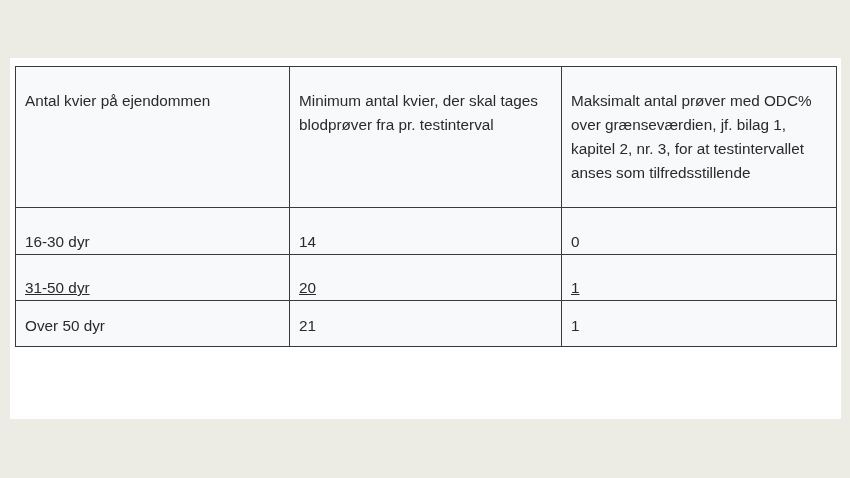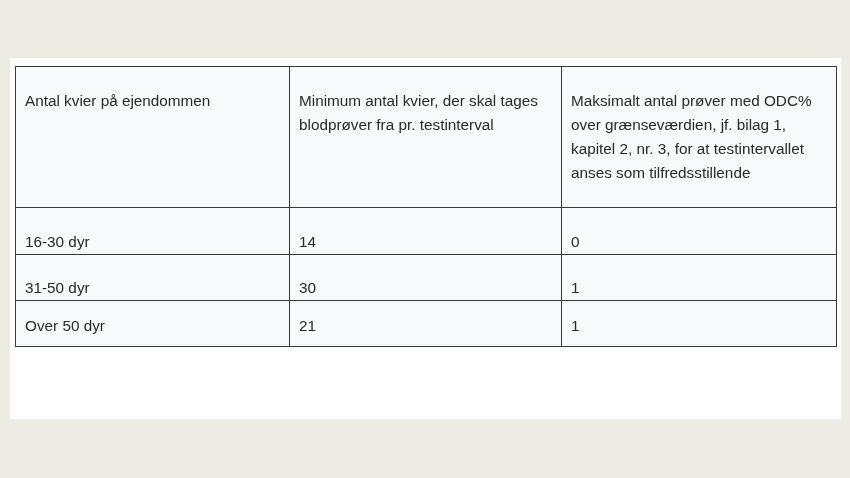--- a/index.html
+++ b/index.html
@@ -41,21 +41,21 @@
       word-wrap: break-word;
     }
     col.c1 { width: 274px; }
     col.c2 { width: 272px; }
     col.c3 { width: 275px; }
 
     tr.row-header td { height: 141px; padding-top: 22px; box-sizing: border-box; margin-top: 38px; }
     tr.row-header td.h3 { padding-top: 22px; }
     tr.row-1 td { height: 70px; padding-top: 22px; box-sizing: border-box; }
     tr.row-2 td { height: 47px; vertical-align: bottom; padding-bottom: 0px; box-sizing: border-box; margin-top: 8px; }
-    tr.row-3 td { height: 46px; vertical-align: bottom; padding-bottom: 0px; box-sizing: border-box; }
+    tr.row-3 td { height: 46px; vertical-align: bottom; padding-bottom: 0px; box-sizing: border-box; text-decoration: underline; }
     tr.row-4 td { height: 46px; vertical-align: bottom; padding-bottom: 8px; box-sizing: border-box; }
   </style>
 </head>
 <body>
 
 <div class="panel"></div>
 
 <table class="doc-table">
   <colgroup>
     <col class="c1">
@@ -68,21 +68,21 @@
       <td>Minimum antal kvier, der skal tages blodprøver fra pr. testinterval</td>
       <td class="h3">Maksimalt antal prøver med ODC% over grænseværdien, jf. bilag 1, kapitel 2, nr. 3, for at testintervallet anses som tilfredsstillende</td>
     </tr>
     <tr class="row-2">
       <td>16-30 dyr</td>
       <td>14</td>
       <td>0</td>
     </tr>
     <tr class="row-3">
       <td>31-50 dyr</td>
-      <td>30</td>
+      <td>20</td>
       <td>1</td>
     </tr>
     <tr class="row-4">
       <td>Over 50 dyr</td>
       <td>21</td>
       <td>1</td>
     </tr>
   </tbody>
 </table>
 

